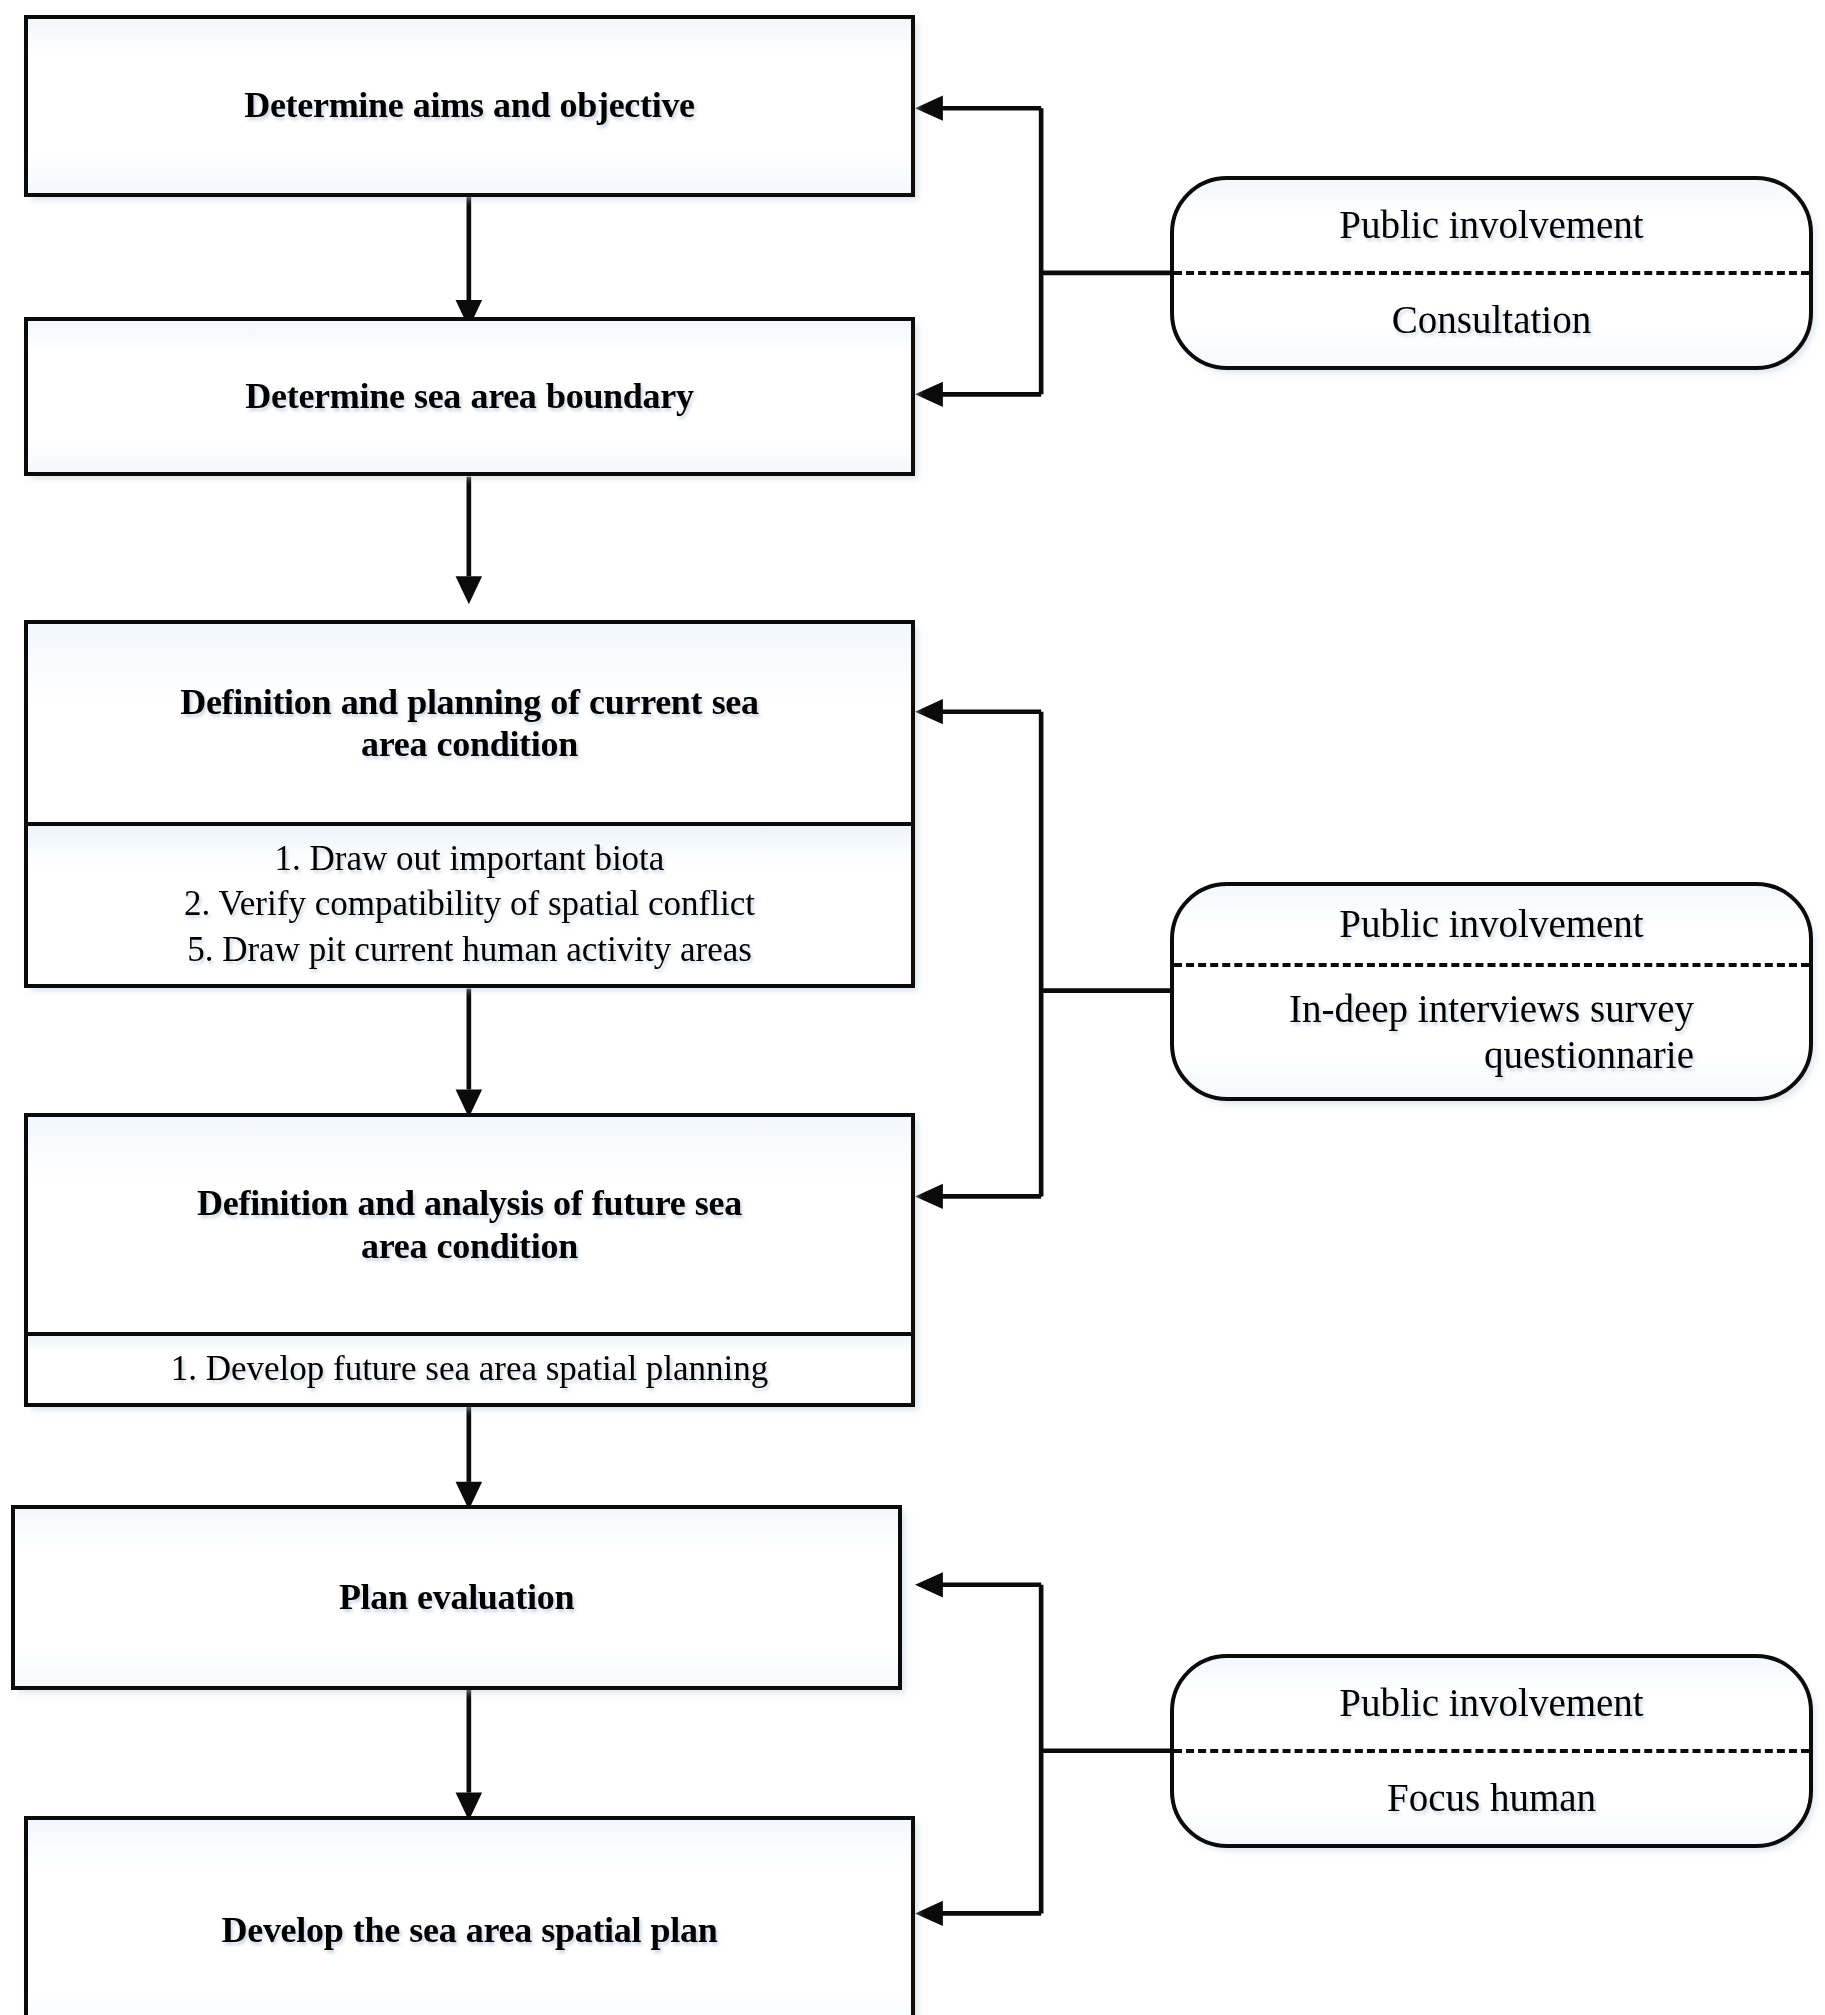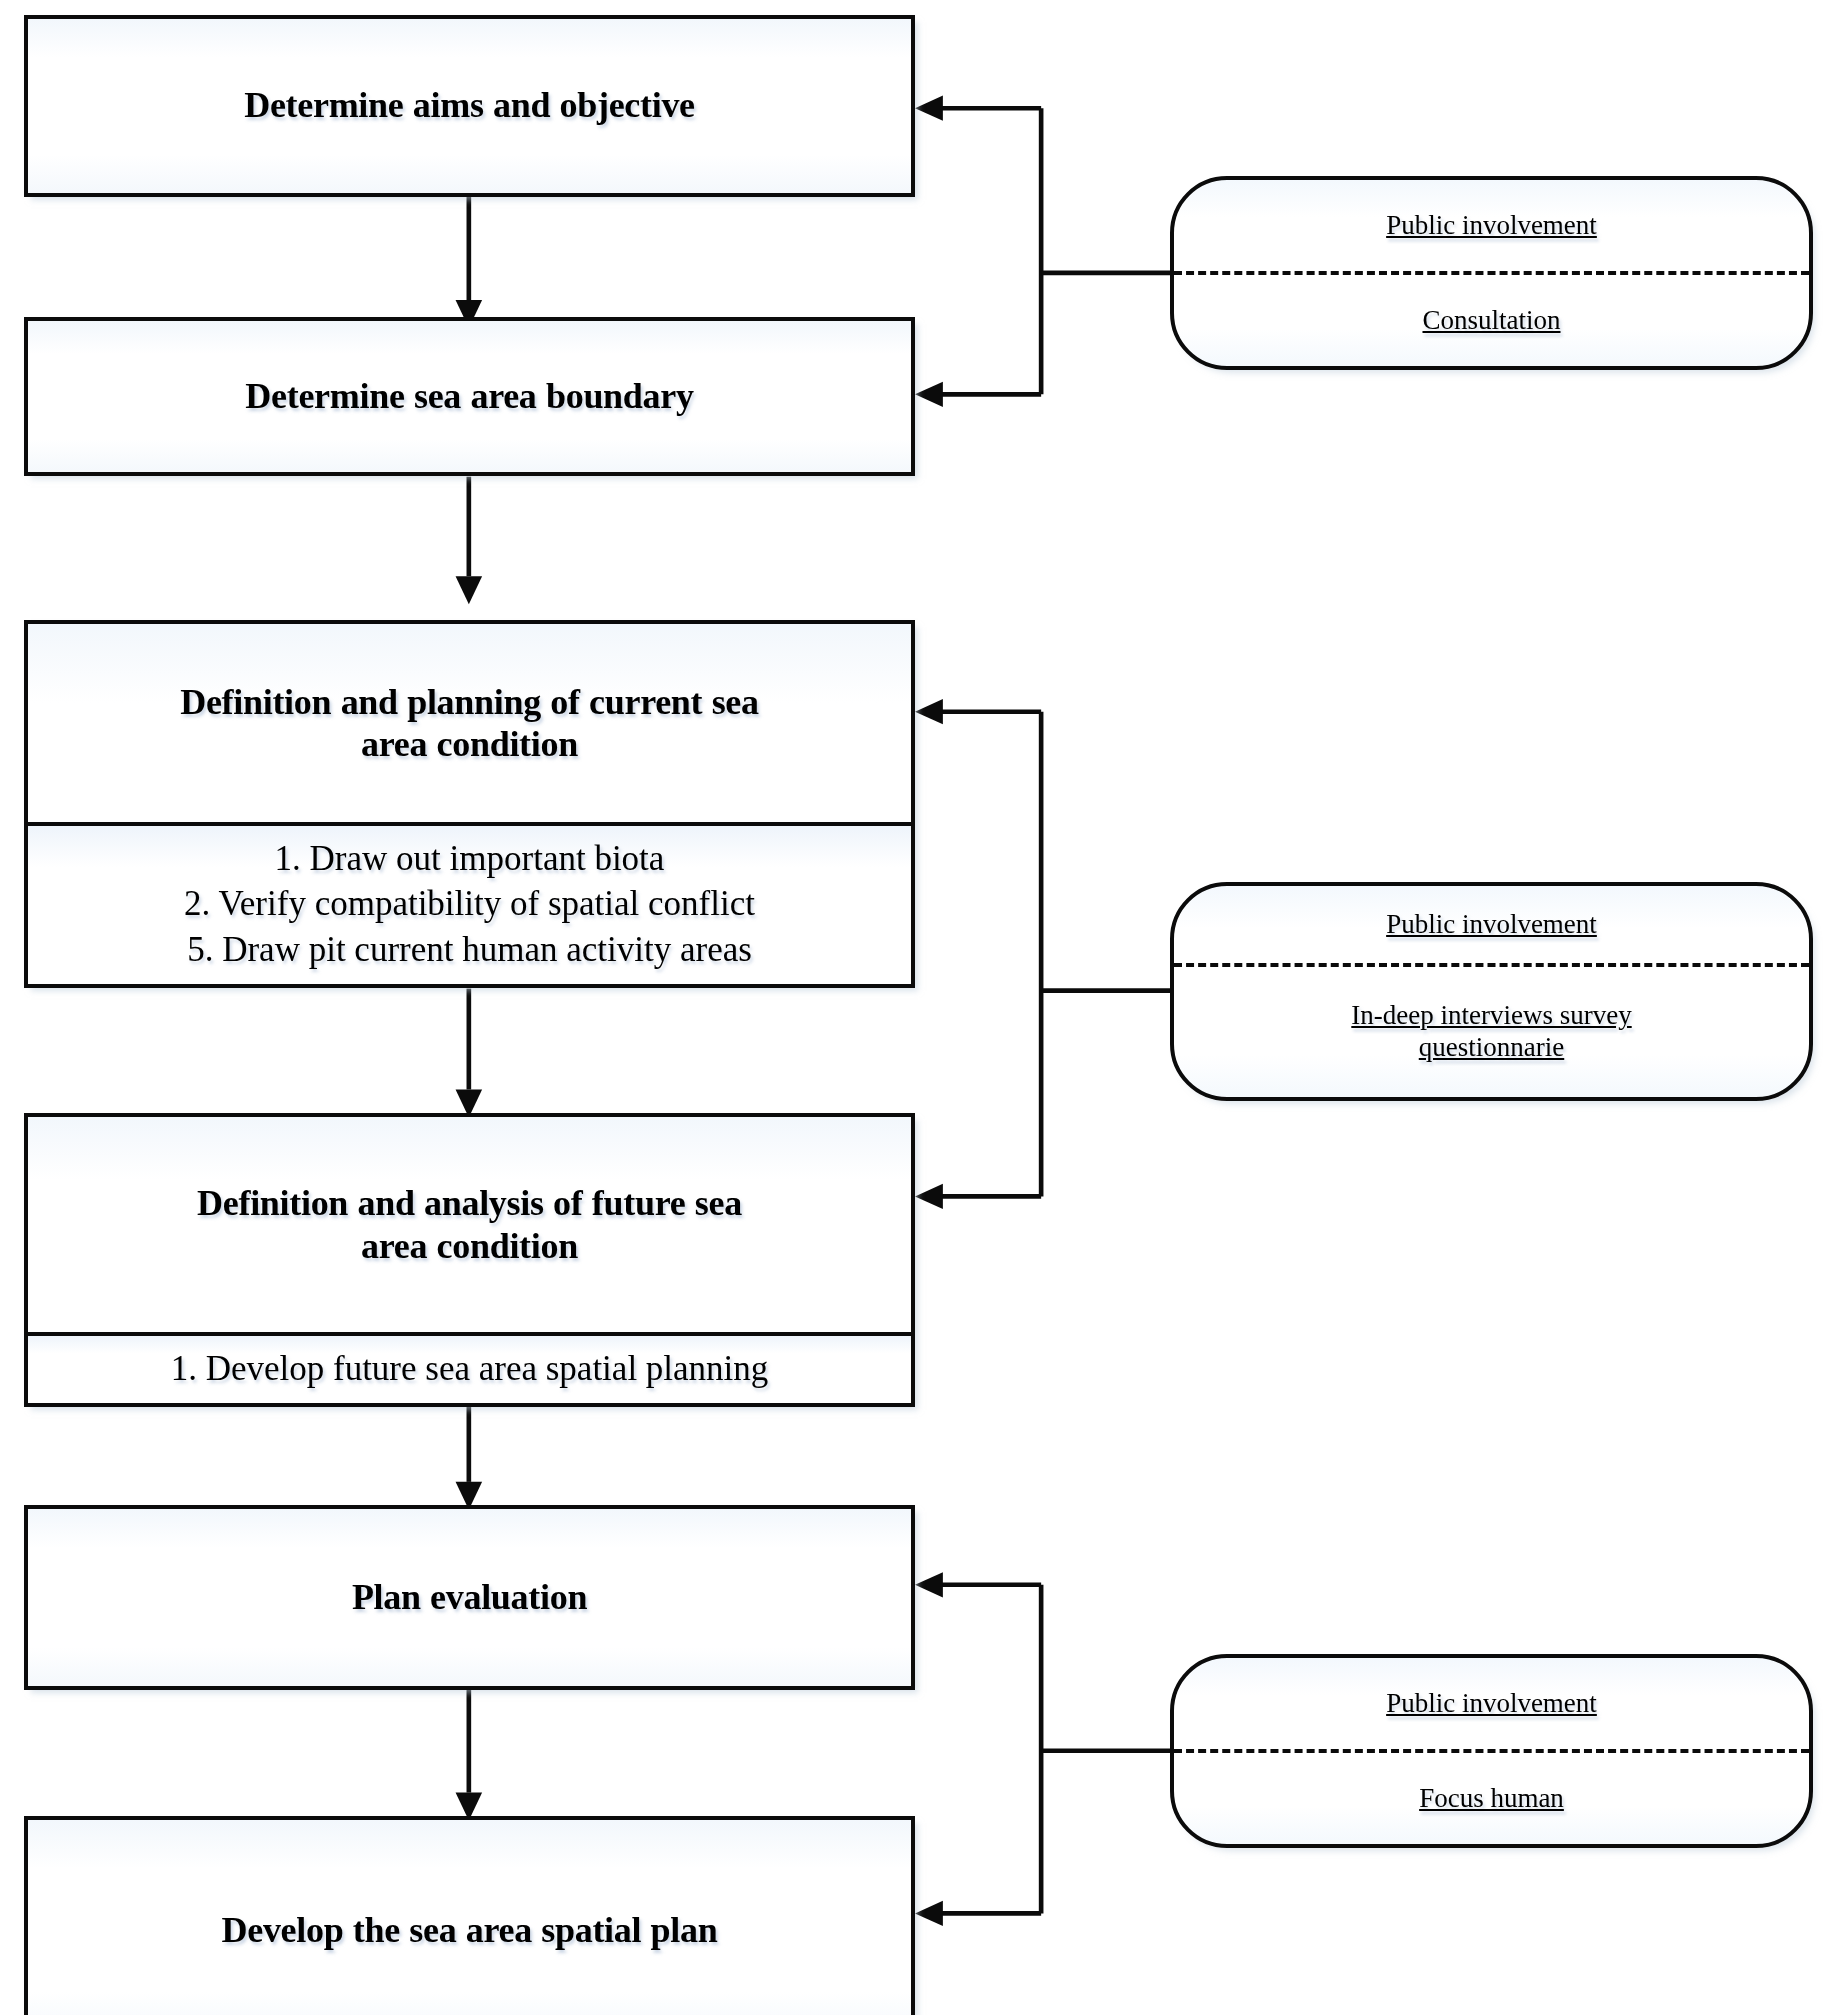--- a/index.html
+++ b/index.html
@@ -73,27 +73,26 @@
     background: linear-gradient(180deg,#f3f8fd 0%, #ffffff 20%, #ffffff 80%, #f4f9fd 100%);
     box-shadow: 4.6px 5.3px 6.6px -2.7px rgba(190,205,220,0.5);
     display: flex;
     flex-direction: column;
     overflow: hidden;
   }
   .pi-top, .pi-bottom {
     display: flex;
     align-items: center;
     justify-content: center;
-    text-align: center;
-    font-size: 27px;
+    text-align: right;
+    font-size: 39px;
     line-height: 1.18;
     color: #000;
     padding: 0 26.6px;
     text-shadow: 2px 3.3px 3.3px rgba(185,200,220,0.7);
-    text-decoration: underline;
   }
   .pi-divider {
     height: 0;
     border-top: 4.6px dashed #0b0b0b;
     margin: 0;
     flex: 0 0 auto;
   }
 </style>
 </head>
 <body>
@@ -187,21 +186,21 @@
       <span>
         <span>Definition and analysis of future sea</span><br>
         <span>area condition</span>
       </span>
     </div>
     <div class="proc-sub">
       <div class="sub-line">1. Develop future sea area spatial planning</div>
     </div>
   </div>
 
-  <div class="proc-box" id="box-evaluation" style="left:24px; top:1505px; width:891px; height:185px;">
+  <div class="proc-box" id="box-evaluation" style="left:11px; top:1505px; width:891px; height:185px;">
     <div class="proc-title">Plan evaluation</div>
   </div>
 
   <div class="proc-box" id="box-develop" style="left:24px; top:1816px; width:891px; height:228px;">
     <div class="proc-title">Develop the sea area spatial plan</div>
   </div>
 
   <div class="pi-box" id="pi-consultation" style="left:1170px; top:176px; width:643px; height:194px;">
     <div class="pi-top" style="flex:1 1 50%;">Public involvement</div>
     <div class="pi-divider"></div>

